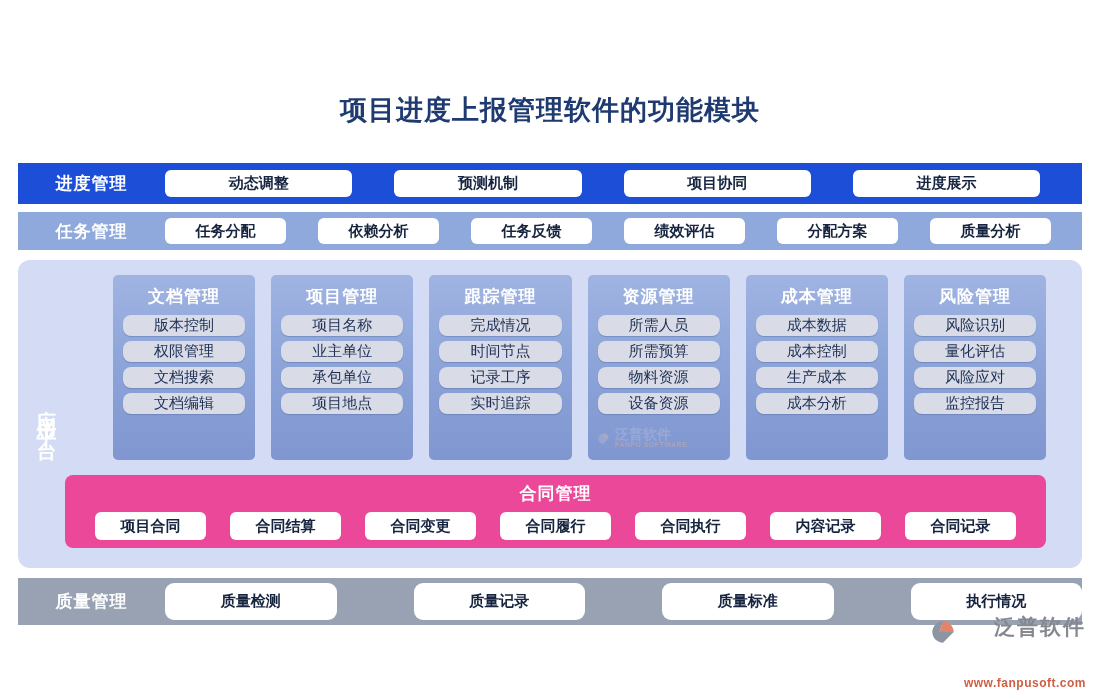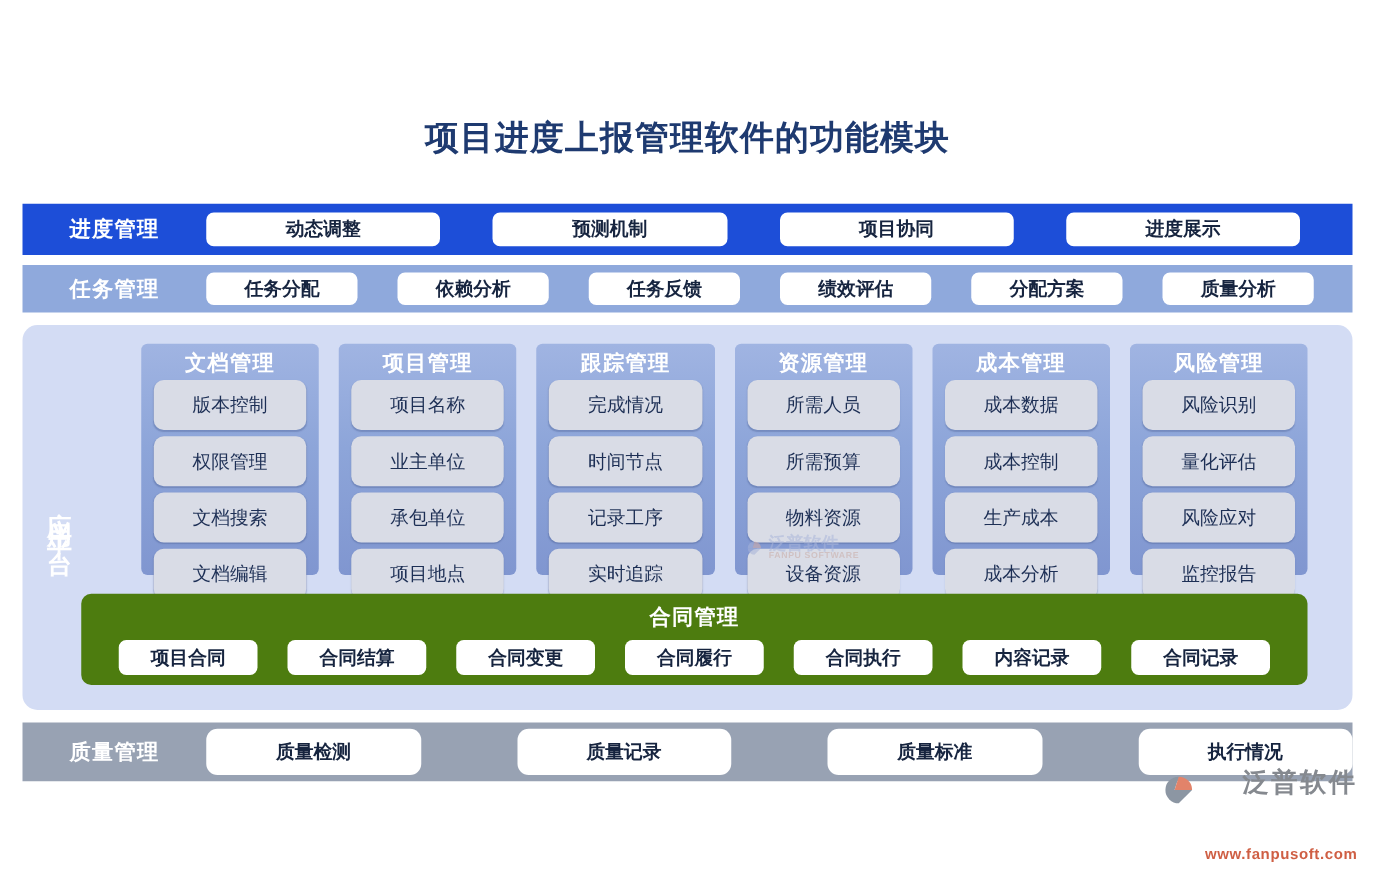--- a/index.html
+++ b/index.html
@@ -33,26 +33,26 @@
     writing-mode:vertical-lr; text-orientation:upright; color:#ffffff;
     font-size:20px; font-weight:bold; letter-spacing:10px; }
 
   .cols { position:absolute; left:47px; top:15px; width:981px; height:185px;
     display:flex; gap:16px;padding-left:48px; }
   .col { flex:1; border-radius:5px; background:linear-gradient(180deg,#a0b4e2 0%,#8da5d9 45%,#8096d0 100%);
     display:flex; flex-direction:column; }
   .col-title { height:34px; display:flex; align-items:center; justify-content:center;
     color:#ffffff; font-size:17px; font-weight:bold; letter-spacing:1px; margin-top:4px; }
   .col-items { display:flex; flex-direction:column; gap:5px; padding:2px 10px 8px 10px; }
-  .chip { height:40px; background:#d9dce6; border-radius:8px; display:flex;
+  .chip { height:21px; background:#d9dce6; border-radius:8px; display:flex;
     align-items:center; justify-content:center; font-size:15px; font-weight:500;
     color:#1d2f55; box-shadow:0 1px 1px rgba(40,60,110,.25); cursor:pointer; }
 
   .contract { position:absolute; left:47px; top:215px; width:981px; height:73px;
-    background:#4d7c0f; border-radius:8px; }
+    background:#ec4899; border-radius:8px; }
   .contract-title { text-align:center; color:#ffffff; font-size:17px; font-weight:bold;
     padding-top:7px; letter-spacing:1px; }
   .contract-btns { display:flex; gap:24px; padding:7px 30px 0 30px; }
   .contract-btns .pill { flex:1; height:28px; }
 
   .watermark { position:absolute; left:578px; top:168px; display:flex; align-items:center;
     gap:4px; opacity:.55; pointer-events:none; }
   .watermark .wm-text { color:#aab6da; font-size:14px; font-weight:bold; line-height:13px; }
   .watermark .wm-sub { color:#c9aca6; font-size:7px; font-weight:bold; letter-spacing:.5px; }
 

